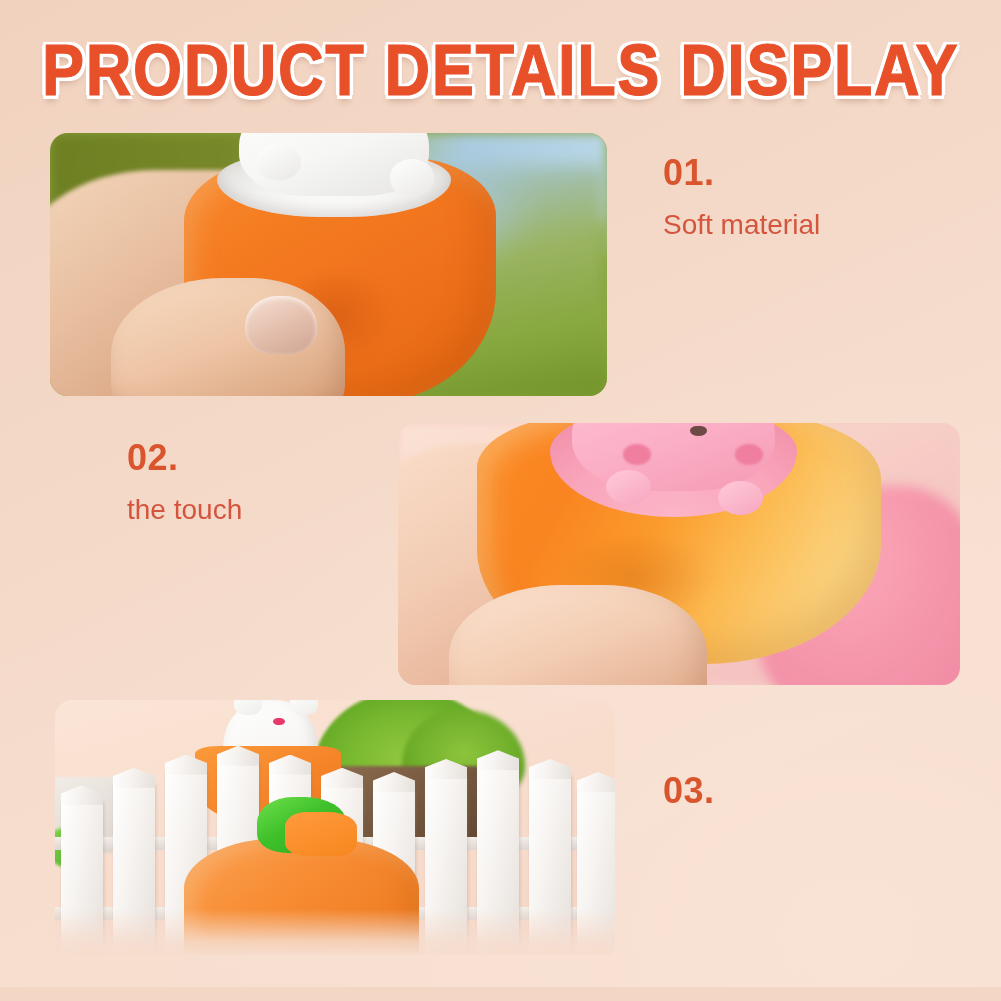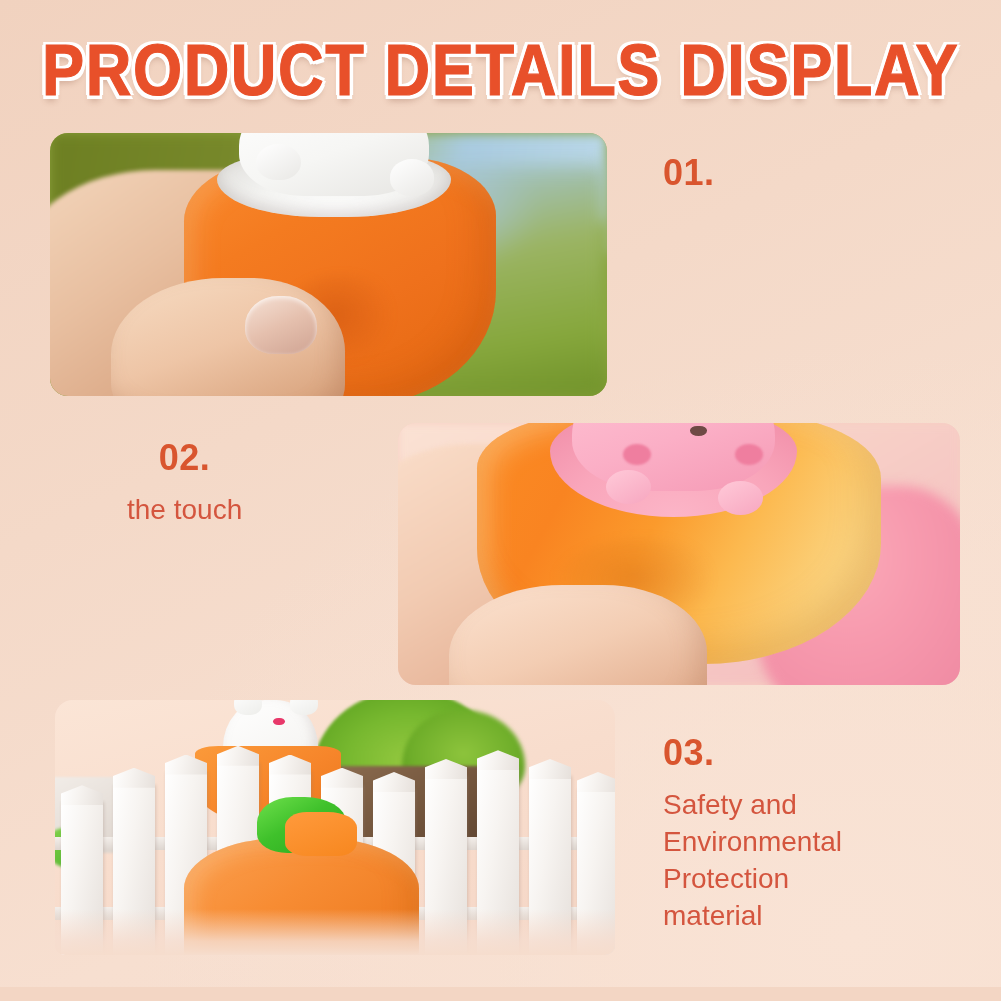--- a/index.html
+++ b/index.html
@@ -329,22 +329,22 @@
   }
   .feature-lines {
     font-size: 28px;
     font-weight: 400;
     color: #d4553e;
     line-height: 1.32;
   }
   .feature-lines div { white-space: nowrap; }
 
   .feature-1 { left: 663px; top: 155px; }
-  .feature-2 { left: 127px; top: 440px; text-align: center; }
-  .feature-3 { left: 663px; top: 735px; }
+  .feature-2 { left: 127px; top: 440px; }
+  .feature-3 { left: 663px; top: 773px; }
 </style>
 </head>
 <body>
 
 <div id="page">
 
   <div class="title-wrap">
     <span class="title">PRODUCT DETAILS DISPLAY</span>
   </div>
 
@@ -362,20 +362,21 @@
       <div class="p1-paw-l"></div>
       <div class="p1-paw-r"></div>
       <div class="p1-thumb"></div>
       <div class="p1-nail"></div>
     </div>
   </div>
 
   <div class="feature feature-1">
     <div class="feature-num">01.</div>
     <div class="feature-lines">
+      <div>Soft material</div>
     </div>
   </div>
 
   <div class="feature feature-2">
     <div class="feature-num">02.</div>
     <div class="feature-lines">
       <div>the touch</div>
     </div>
   </div>
 
@@ -427,21 +428,15 @@
         <div class="picket" style="left:522px;height:78%;"></div>
       </div>
       <div class="p3-carrot-front"></div>
       <div class="p3-leaf"></div>
       <div class="p3-leaf-2"></div>
     </div>
   </div>
 
   <div class="feature feature-3">
     <div class="feature-num">03.</div>
-    <div class="feature-lines">
-      <div>Safety and</div>
-      <div>Environmental</div>
-      <div>Protection</div>
-      <div>material</div>
-    </div>
   </div>
 
 </div>
 
 </body></html>

